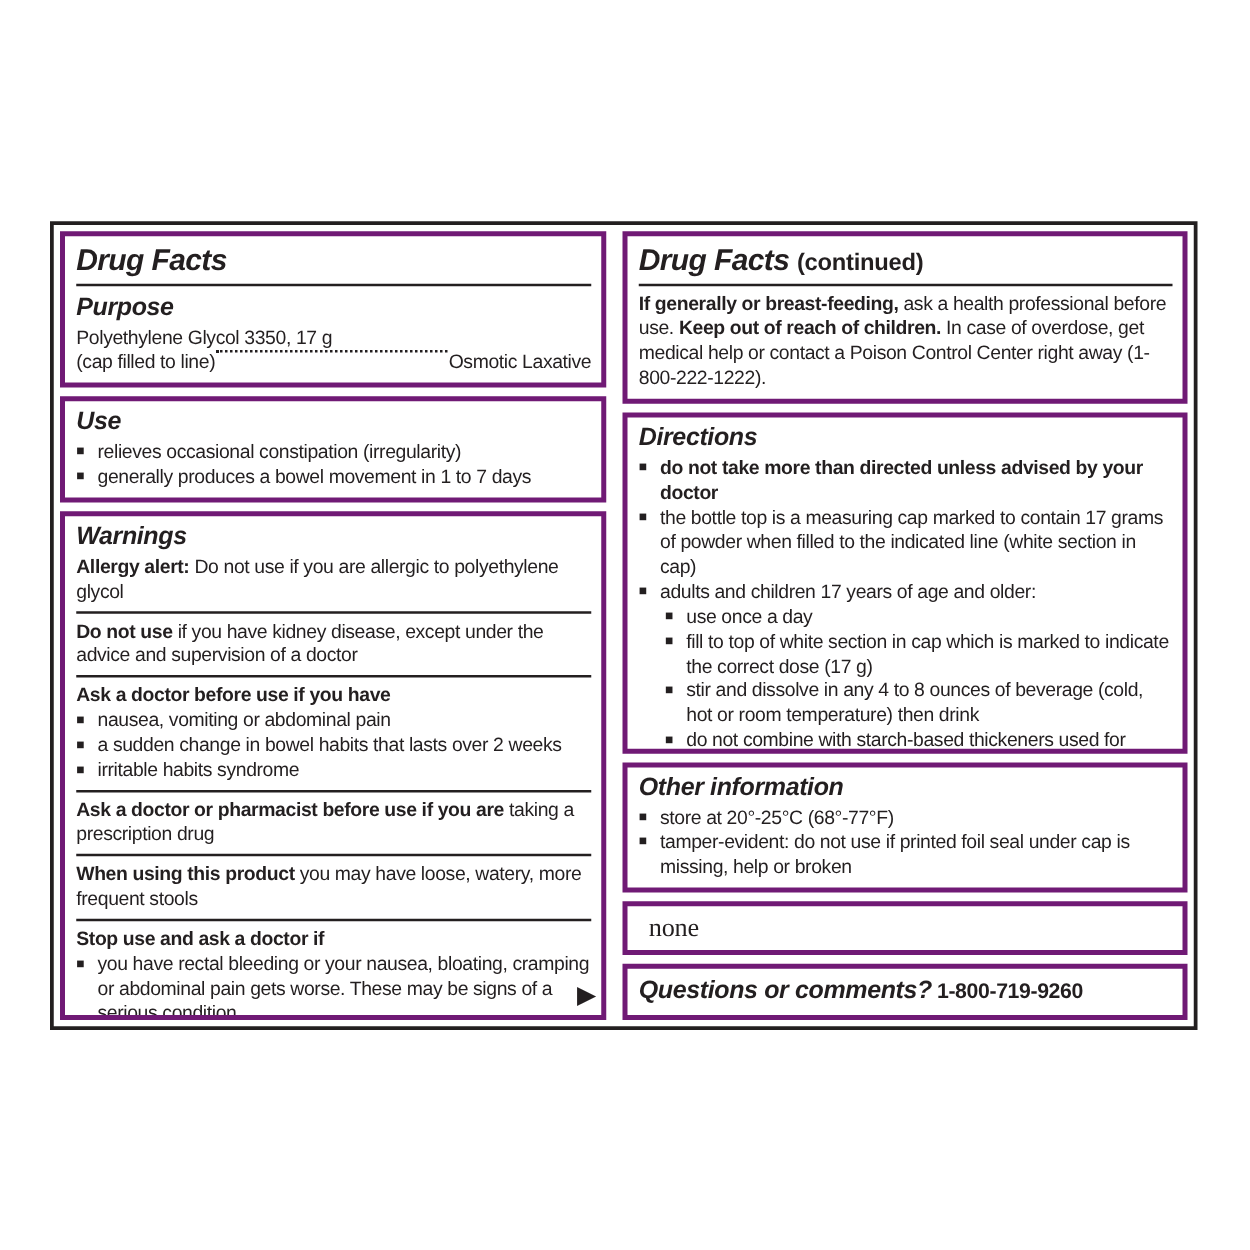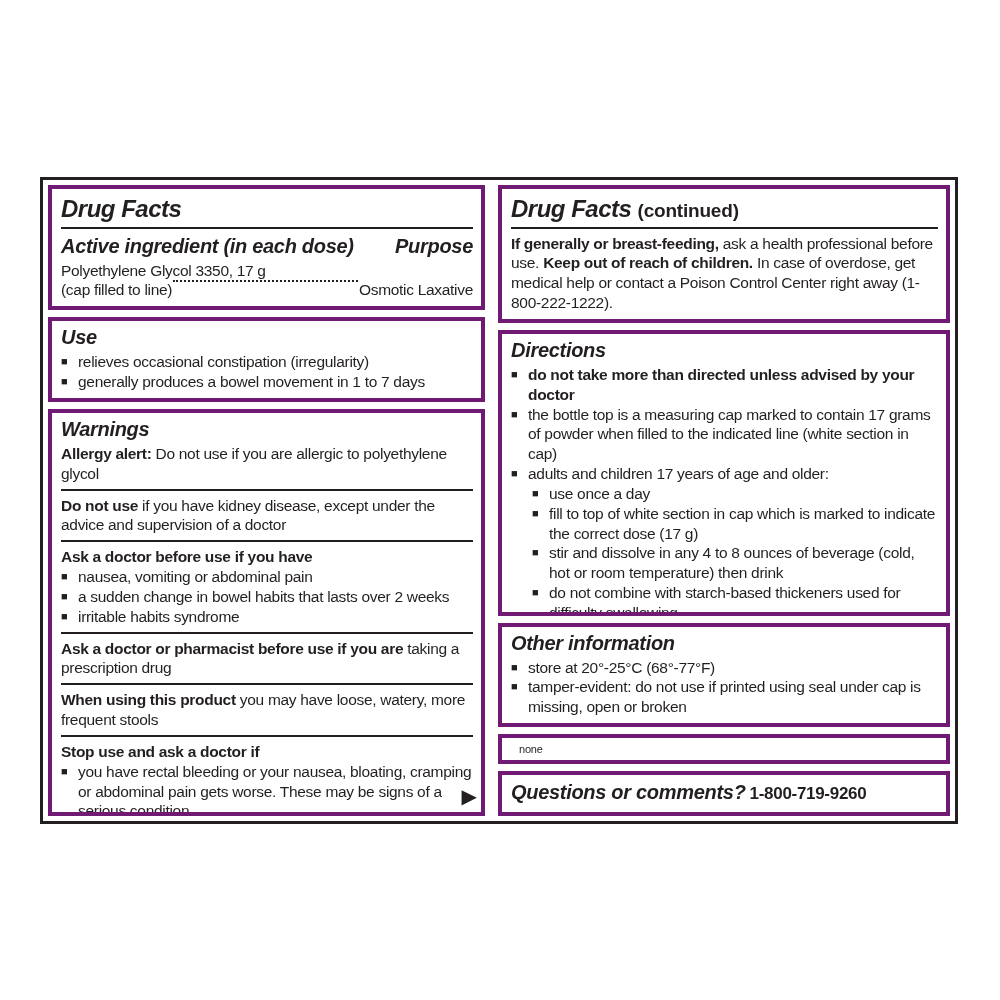--- a/index.html
+++ b/index.html
@@ -36,36 +36,35 @@
 
   .bullet-row{ display:flex; align-items:flex-start; }
   .bullet-row .mk{ flex:none; width:17px; font-size:11px; line-height:1.8; letter-spacing:0; }
   .bullet-row .tx{ flex:1; }
   .lvl2{ margin-left:21px; }
 
   .warn-box{ position:relative; }
   .arrow{ position:absolute; right:4px; bottom:6px; font-size:20px; line-height:1; }
 
   .inline-head-row{ display:flex; align-items:baseline; }
-  .inactive-val{ font-size:11px; letter-spacing:-0.2px; margin-left:8px; }
+  .inactive-val{ font-size:21px; letter-spacing:-0.2px; margin-left:8px;font-family:Liberation Serif, serif; }
   .phone{ font-size:17px; font-weight:bold; letter-spacing:-0.3px; margin-left:4px; }
   .slim{ padding-top:5px; padding-bottom:5px; }
 </style>
 </head>
 <body>
 
 <div class="label-frame">
 
   <div class="col col-left">
 
     <div class="box">
       <div class="df-title">Drug Facts</div>
       <div class="title-rule"></div>
       <div class="ai-row">
-        <span class="sec-head">Active ingredient (in each dose)</span>
         <span class="sec-head">Purpose</span>
       </div>
       <div class="body-t">Polyethylene Glycol 3350, 17 g</div>
       <div class="leader-row body-t">
         <span>(cap filled to line)</span>
         <span class="leader-dots"></span>
         <span>Osmotic Laxative</span>
       </div>
     </div>
 
@@ -163,21 +162,21 @@
     </div>
 
     <div class="box">
       <div class="sec-head">Other information</div>
       <div class="bullet-row body-t">
           <span class="mk">■</span>
           <span class="tx">store at 20°-25°C (68°-77°F)</span>
         </div>
       <div class="bullet-row body-t">
           <span class="mk">■</span>
-          <span class="tx">tamper-evident: do not use if printed using seal under cap is missing, open or broken</span>
+          <span class="tx">tamper-evident: do not use if printed foil seal under cap is missing, help or broken</span>
         </div>
     </div>
 
     <div class="box slim">
       <div class="inline-head-row">
         <span class="inactive-val">none</span>
       </div>
     </div>
 
     <div class="box slim">

